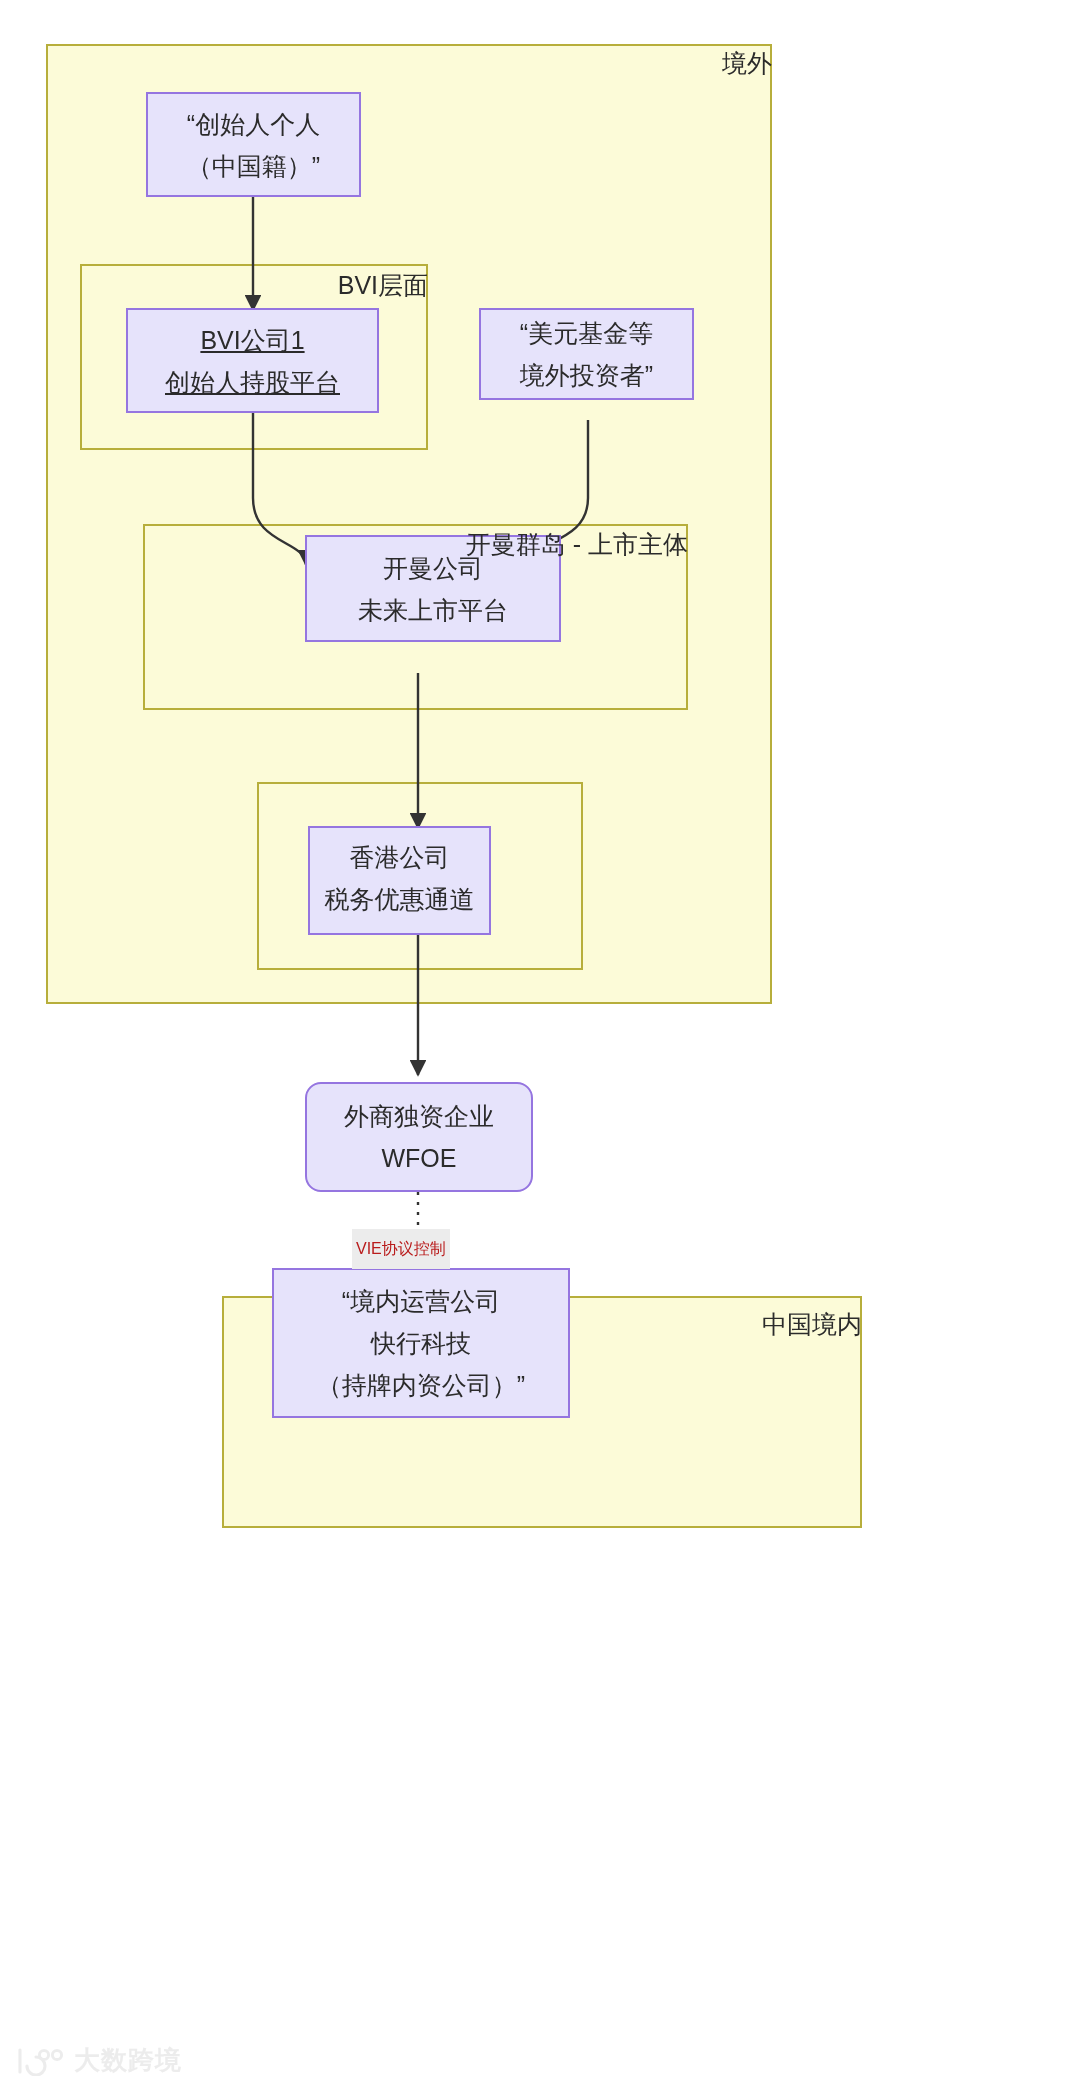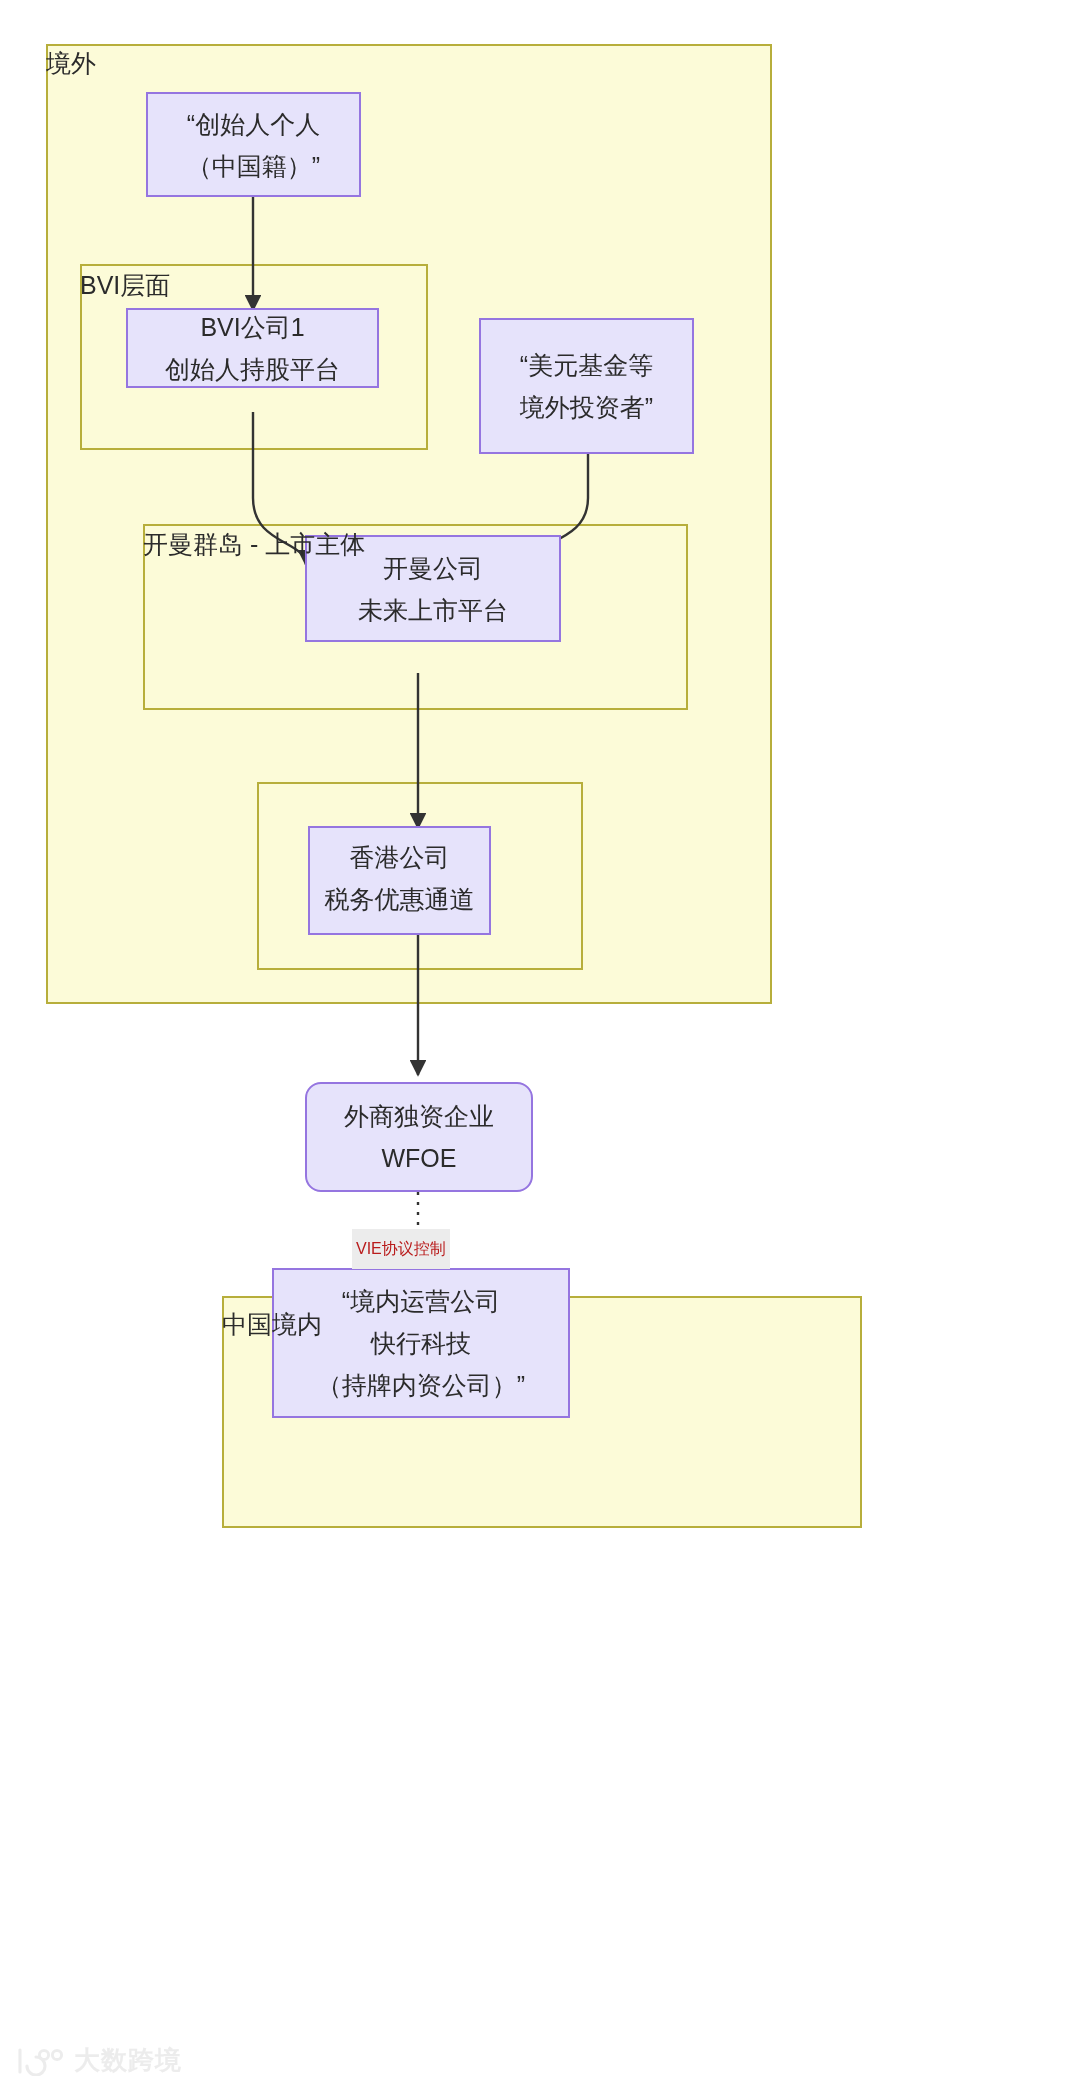--- a/index.html
+++ b/index.html
@@ -27,21 +27,21 @@
     position: absolute;
     box-sizing: border-box;
     background: #fcfbd8;
     border: 2px solid #b7ae3b;
     z-index: 1;
   }
   .cluster-label {
     position: absolute;
     left: 0;
     width: 100%;
-    text-align: left;
+    text-align: right;
     color: #2b2b2b;
     font-size: 25px;
     line-height: 30px;
     white-space: nowrap;
     z-index: 6;
   }
 
   
   .node {
     position: absolute;
@@ -141,26 +141,26 @@
     <path d="M 418,1192 L 418,1340" fill="none" stroke="#333333" stroke-width="2.4" stroke-dasharray="3,7" marker-end="url(#arrow)"></path>
   </svg>
 
   <div class="edge-label" style="left:352px; top:1229px;">VIE协议控制</div>
 
   <div class="node" style="left:146px; top:92px; width:215px; height:105px;">
     <span class="ln">“创始人个人</span>
     <span class="ln">（中国籍）”</span>
   </div>
 
-  <div class="node" style="left:126px; top:308px; width:253px; height:80px;">
+  <div class="node" style="left:126px; top:308px; width:253px; height:105px;text-decoration:underline;">
     <span class="ln">BVI公司1</span>
     <span class="ln">创始人持股平台</span>
   </div>
 
-  <div class="node" style="left:479px; top:318px; width:215px; height:136px;">
+  <div class="node" style="left:479px; top:308px; width:215px; height:92px;">
     <span class="ln">“美元基金等</span>
     <span class="ln">境外投资者”</span>
   </div>
 
   <div class="node" style="left:305px; top:535px; width:256px; height:107px;">
     <span class="ln">开曼公司</span>
     <span class="ln">未来上市平台</span>
   </div>
 
   <div class="node" style="left:308px; top:826px; width:183px; height:109px;font-family:Liberation Mono, monospace;">

